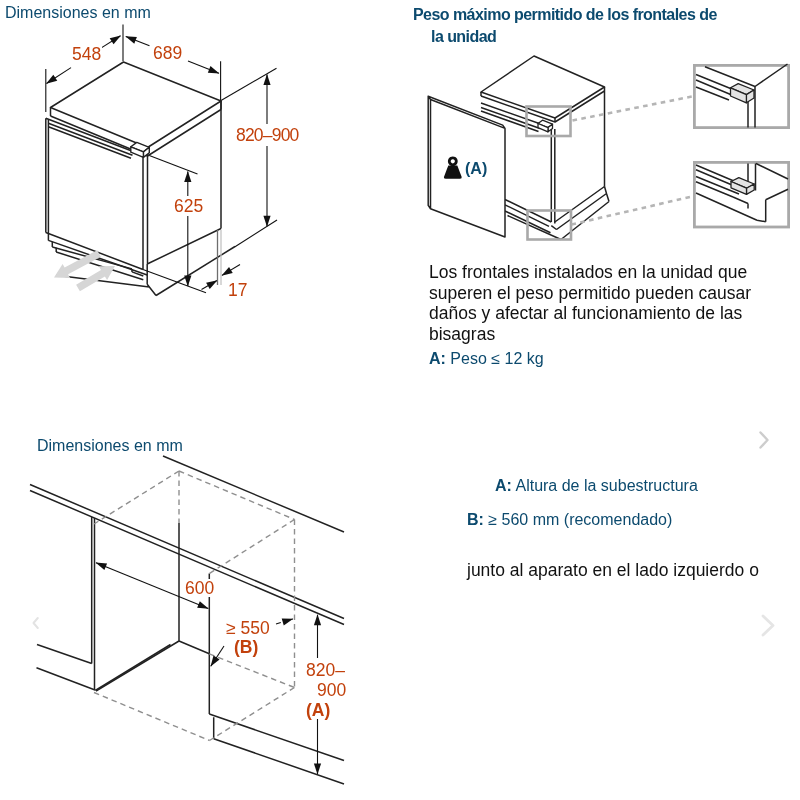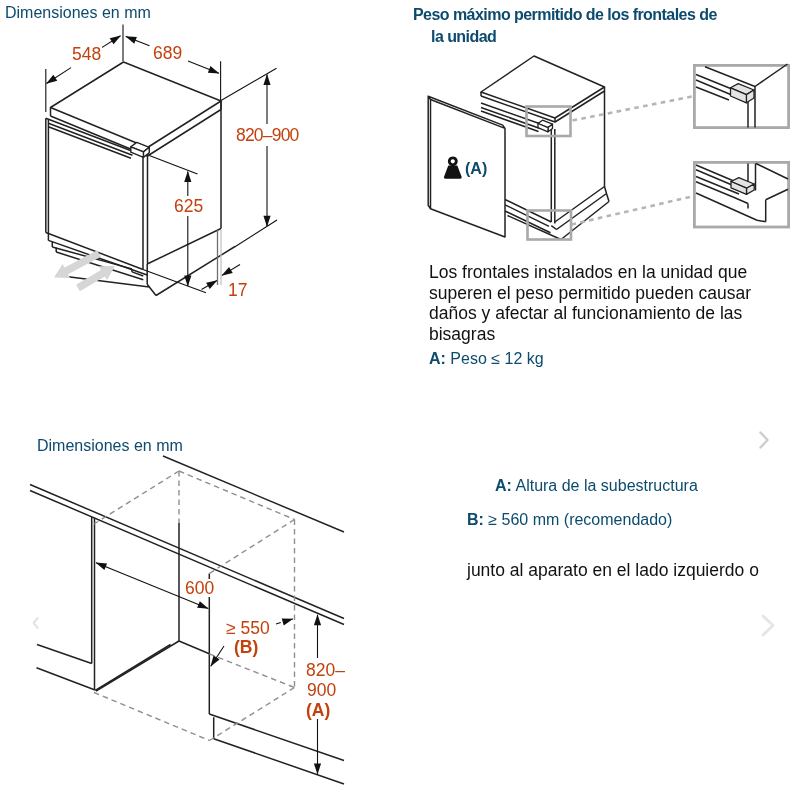--- a/index.html
+++ b/index.html
@@ -208,21 +208,21 @@
       <path d="M224,646 L210.8,666.2" marker-end="url(#ah2)"></path>
       <path d="M317.5,614.8 V658" marker-start="url(#ah2)"></path>
       <path d="M317.5,716 V774" marker-end="url(#ah2)"></path>
     </g>
   </svg>
 
   <div class="dim" style="left:137px;top:579px;margin-left:47px;">600</div>
   <div class="dim" style="left:225px;top:619px;background:transparent;">≥ 550</div>
   <div class="dim bold lbl" style="left:233px;top:638px;font-weight:bold;background:transparent;">(B)</div>
   <div class="dim" style="left:305px;top:661px;">820–</div>
-  <div class="dim" style="left:306px;top:681px;">900</div>
+  <div class="dim" style="left:316px;top:681px;">900</div>
   <div class="dim" style="left:305px;top:701px;font-weight:bold;">(A)</div>
 
   <div class="lbl" style="left:467px;top:476px;margin-left:28px;"><span class="notebold">A:</span><span> </span><span>Altura de la subestructura</span></div>
   <div class="lbl" style="left:467px;top:510px;"><span class="notebold">B:</span><span> </span><span>≥ 560 mm (recomendado)</span></div>
   <div class="para" style="left:467px;top:560px;">
     <div>junto al aparato en el lado izquierdo o</div>
   </div>
 
   <svg style="left:759px;top:431px;width:10px;height:18px" viewBox="0 0 10 18">
     <path d="M1.5,1.5 L8.5,9 L1.5,16.5" fill="none" stroke="#cdcdcd" stroke-width="2.4" stroke-linecap="round" stroke-linejoin="round"></path>

